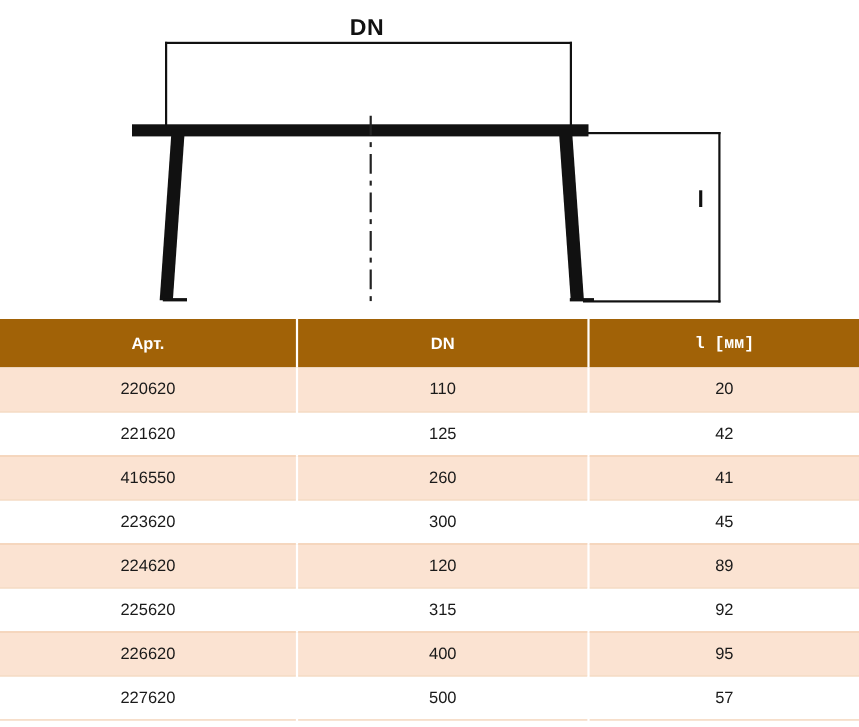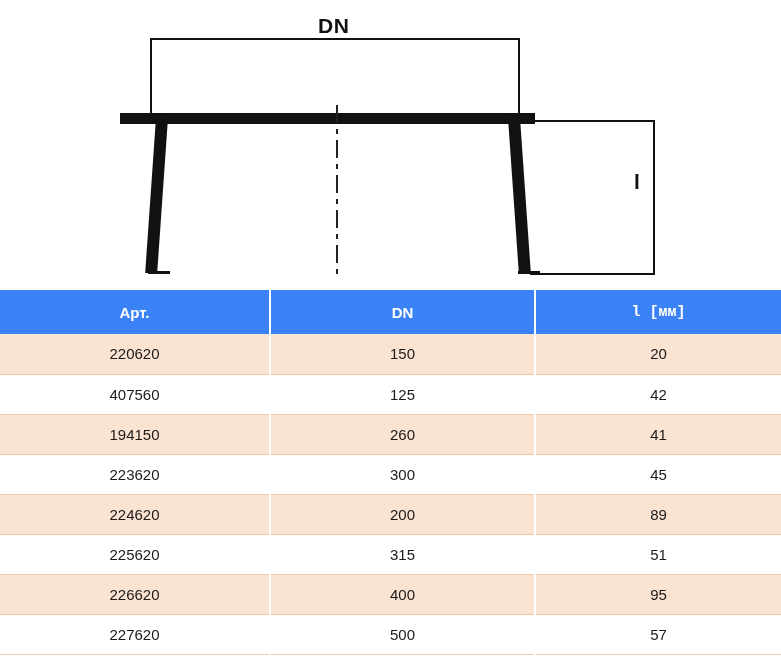--- a/index.html
+++ b/index.html
@@ -128,21 +128,21 @@
     width: 1.5px;
   }
 
   
   table.spec {
     border-collapse: collapse;
     width: 781px;
     table-layout: fixed;
   }
   table.spec th {
-    background: #3b82f6;
+    background: #a16207;
     color: #ffffff;
     font-size: 15px;
     font-weight: bold;
     height: 44px;
     border-right: 2px solid #ffffff;
     text-align: center;
   }
   table.spec th:last-child { border-right: none; font-family: Liberation Mono, monospace; }
 
   table.spec td {
@@ -189,47 +189,47 @@
   <thead>
     <tr>
       <th>Арт.</th>
       <th>DN</th>
       <th>l [мм]</th>
     </tr>
   </thead>
   <tbody>
     <tr class="odd">
       <td>220620</td>
-      <td>150</td>
+      <td>110</td>
       <td>20</td>
     </tr>
     <tr class="even">
-      <td>407560</td>
+      <td>221620</td>
       <td>125</td>
       <td>42</td>
     </tr>
     <tr class="odd">
-      <td>194150</td>
+      <td>416550</td>
       <td>260</td>
       <td>41</td>
     </tr>
     <tr class="even">
       <td>223620</td>
       <td>300</td>
       <td>45</td>
     </tr>
     <tr class="odd">
       <td>224620</td>
-      <td>200</td>
+      <td>120</td>
       <td>89</td>
     </tr>
     <tr class="even">
       <td>225620</td>
       <td>315</td>
-      <td>51</td>
+      <td>92</td>
     </tr>
     <tr class="odd">
       <td>226620</td>
       <td>400</td>
       <td>95</td>
     </tr>
     <tr class="even">
       <td>227620</td>
       <td>500</td>
       <td>57</td>

